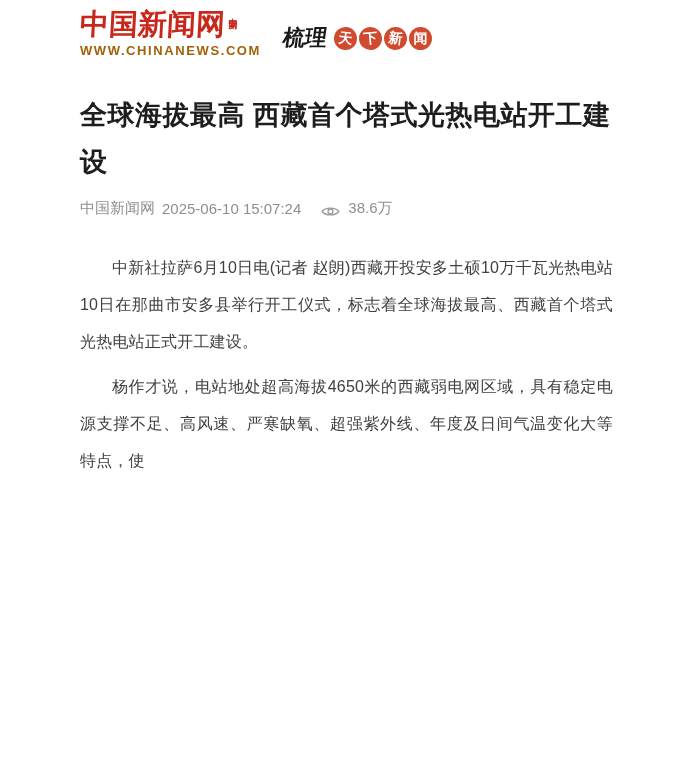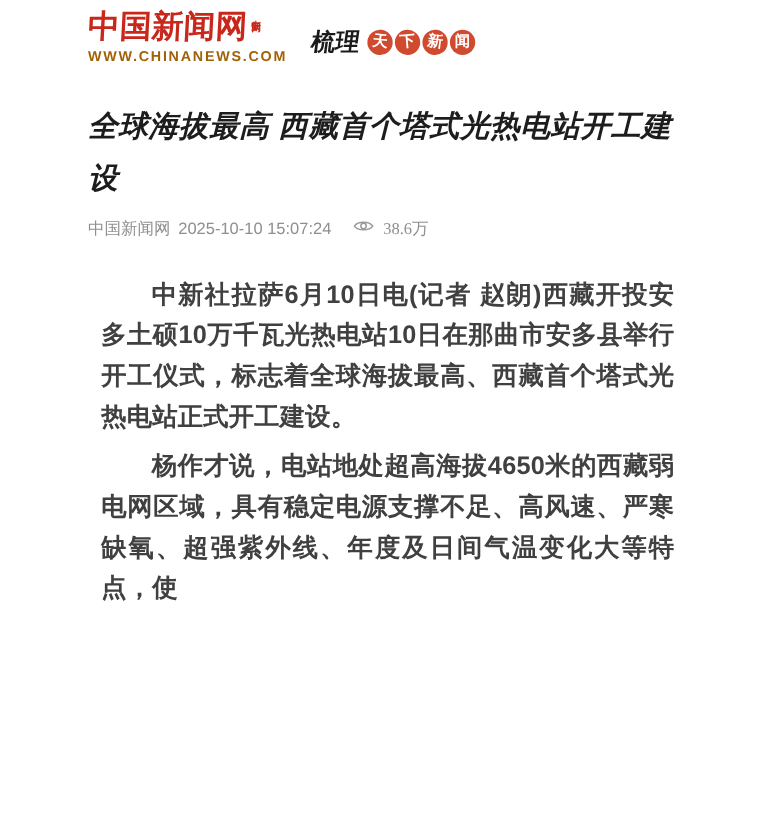--- a/index.html
+++ b/index.html
@@ -80,44 +80,42 @@
   .seal:nth-of-type(4) { transform: rotate(7deg); }
 
   
   .article-title {
     font-size: 27px;
     line-height: 47px;
     font-weight: 700;
     color: #1d1d1d;
     margin: 34px 0 0 0;
     letter-spacing: 0.5px;
-    font-style: italic;
   }
   .meta {
     margin-top: 13px;
     display: flex;
     align-items: center;
     font-size: 15px;
     color: #8f8f8f;
     white-space: nowrap;
   }
   .meta .source { margin-right: 7px; }
-  .views { display: inline-flex; align-items: flex-start; margin-left: 20px; font-family: Liberation Serif, serif; }
+  .views { display: inline-flex; align-items: flex-end; margin-left: 20px; }
   .views svg { display: block; margin-right: 8px; }
 
   .article-body { margin-top: 31px; }
   .article-body p {
-    font-size: 23px;
+    font-size: 16px;
     line-height: 37px;
     color: #404040;
-    margin: 0 0 8px 12px;
+    margin: 0 0 8px 0;
     text-indent: 2em;
     text-align: justify;
     letter-spacing: 0.2px;
-    font-weight: bold;
   }
 </style>
 </head>
 <body>
 
 <div class="page">
 
   <header>
     <div class="logo-row">
       <a class="logo">
@@ -135,21 +133,21 @@
         <span class="seal">闻</span>
       </div>
     </div>
   </header>
 
   <main>
     <h1 class="article-title">全球海拔最高 西藏首个塔式光热电站开工建设</h1>
 
     <div class="meta">
       <span class="source">中国新闻网</span>
-      <span class="datetime">2025-10-10 15:07:24</span>
+      <span class="datetime">2025-06-10 15:07:24</span>
       <span class="views">
         <svg width="19" height="13" viewBox="0 0 24 16" aria-hidden="true">
           <path d="M1.5 8 C5.5 2.2 18.5 2.2 22.5 8 C18.5 13.8 5.5 13.8 1.5 8 Z" fill="none" stroke="#9a9a9a" stroke-width="1.7"></path>
           <circle cx="12" cy="8" r="3.1" fill="none" stroke="#9a9a9a" stroke-width="1.7"></circle>
         </svg>
         <span>38.6万</span>
       </span>
     </div>
 
     <article class="article-body">

